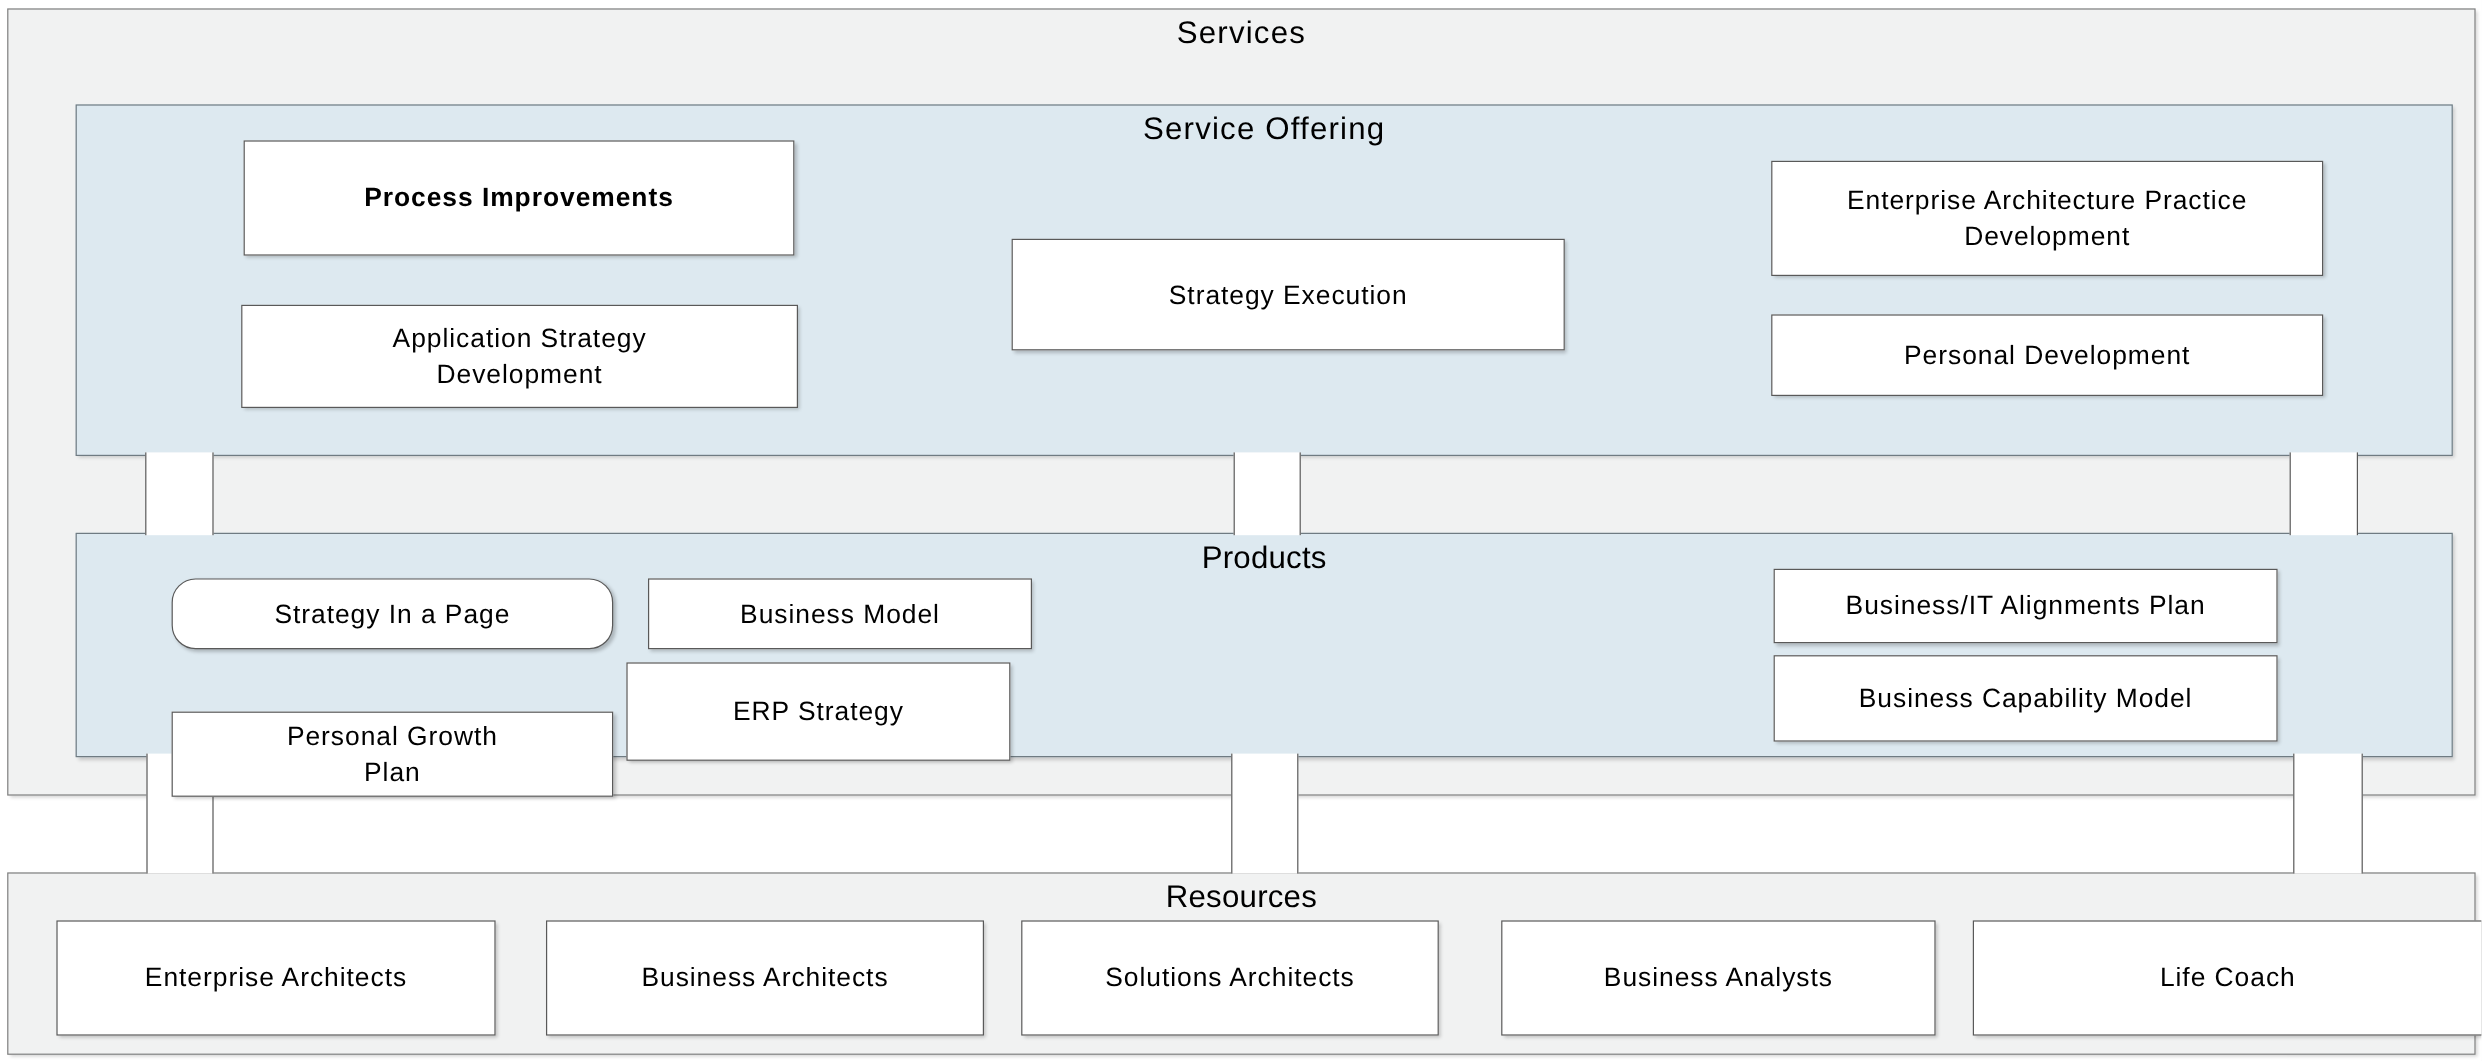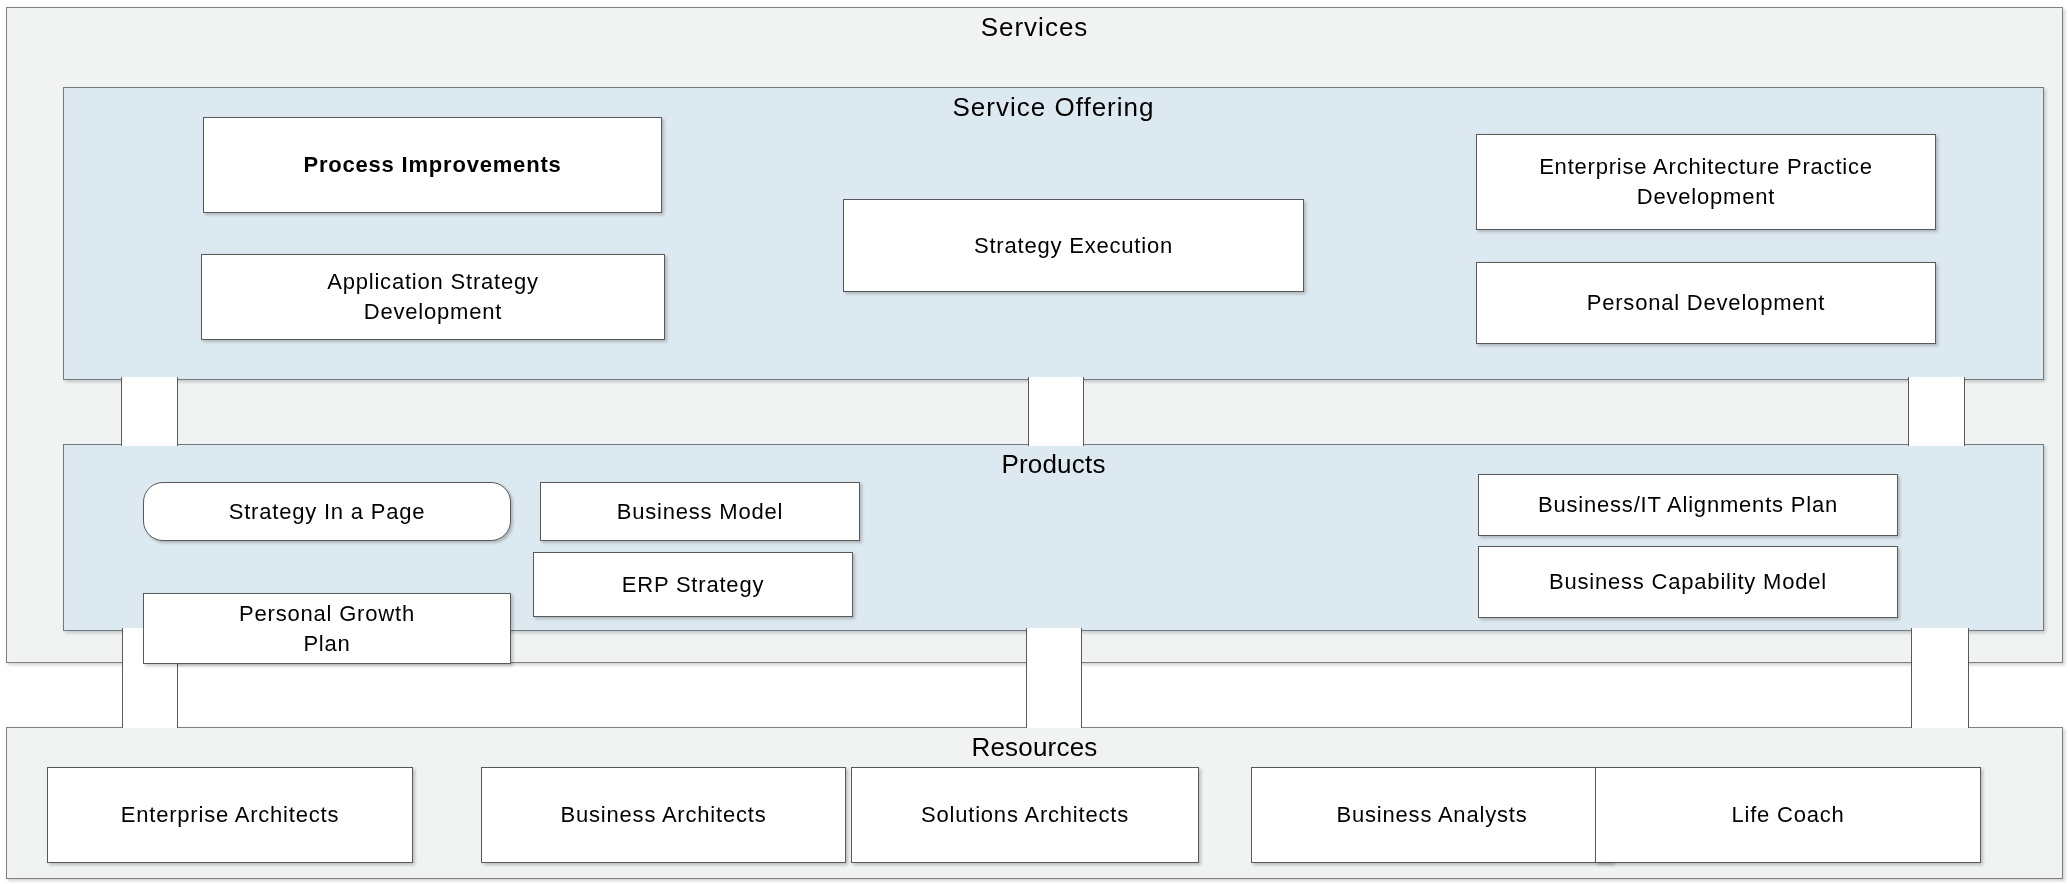--- a/index.html
+++ b/index.html
@@ -89,52 +89,52 @@
   </div>
   <div class="item-box" style="left:201px;top:254px;width:464px;height:86px;padding:0 55px;">
     <span>Application Strategy Development</span>
   </div>
   <div class="item-box" style="left:843px;top:199px;width:461px;height:93px;padding:0 40px;">
     <span>Strategy Execution</span>
   </div>
   <div class="item-box" style="left:1476px;top:134px;width:460px;height:96px;padding:0 30px;">
     <span>Enterprise Architecture Practice Development</span>
   </div>
-  <div class="item-box" style="left:1476px;top:262px;width:460px;height:82px;padding:0 30px;">
+  <div class="item-box" style="left:1476px;top:262px;width:460px;height:68px;padding:0 30px;">
     <span>Personal Development</span>
   </div>
 
   <div class="item-box" style="left:143px;top:482px;width:368px;height:59px;padding:0 10px;border-radius:20px;">
     <span>Strategy In a Page</span>
   </div>
   <div class="item-box" style="left:143px;top:553px;width:368px;height:71px;padding:0 88px;margin-top:40px;">
     <span>Personal Growth Plan</span>
   </div>
   <div class="item-box" style="left:540px;top:482px;width:320px;height:59px;padding:0 10px;">
     <span>Business Model</span>
   </div>
-  <div class="item-box" style="left:533px;top:552px;width:320px;height:65px;padding:0 10px;justify-content:center;">
+  <div class="item-box" style="left:522px;top:552px;width:320px;height:82px;padding:0 10px;justify-content:center;">
     <span>ERP Strategy</span>
   </div>
   <div class="item-box" style="left:1478px;top:474px;width:420px;height:62px;padding:0 55px;">
     <span>Business/IT Alignments Plan</span>
   </div>
   <div class="item-box" style="left:1478px;top:546px;width:420px;height:72px;padding:0 60px;">
     <span>Business Capability Model</span>
   </div>
 
   <div class="item-box" style="left:47px;top:767px;width:366px;height:96px;padding:0 70px;">
     <span>Enterprise Architects</span>
   </div>
-  <div class="item-box" style="left:455px;top:767px;width:365px;height:96px;padding:0 20px;margin-left:26px;">
+  <div class="item-box" style="left:455px;top:767px;width:365px;height:96px;padding:0 20px;">
     <span>Business Architects</span>
   </div>
   <div class="item-box" style="left:851px;top:767px;width:348px;height:96px;padding:0 20px;">
     <span>Solutions Architects</span>
   </div>
   <div class="item-box" style="left:1251px;top:767px;width:362px;height:96px;padding:0 20px;">
     <span>Business Analysts</span>
   </div>
-  <div class="item-box" style="left:1595px;top:767px;width:386px;height:96px;padding:0 16px;">
+  <div class="item-box" style="left:1644px;top:767px;width:425px;height:96px;padding:0 16px;">
     <span>Life Coach</span>
   </div>
 
 </div>
 
 </body></html>

